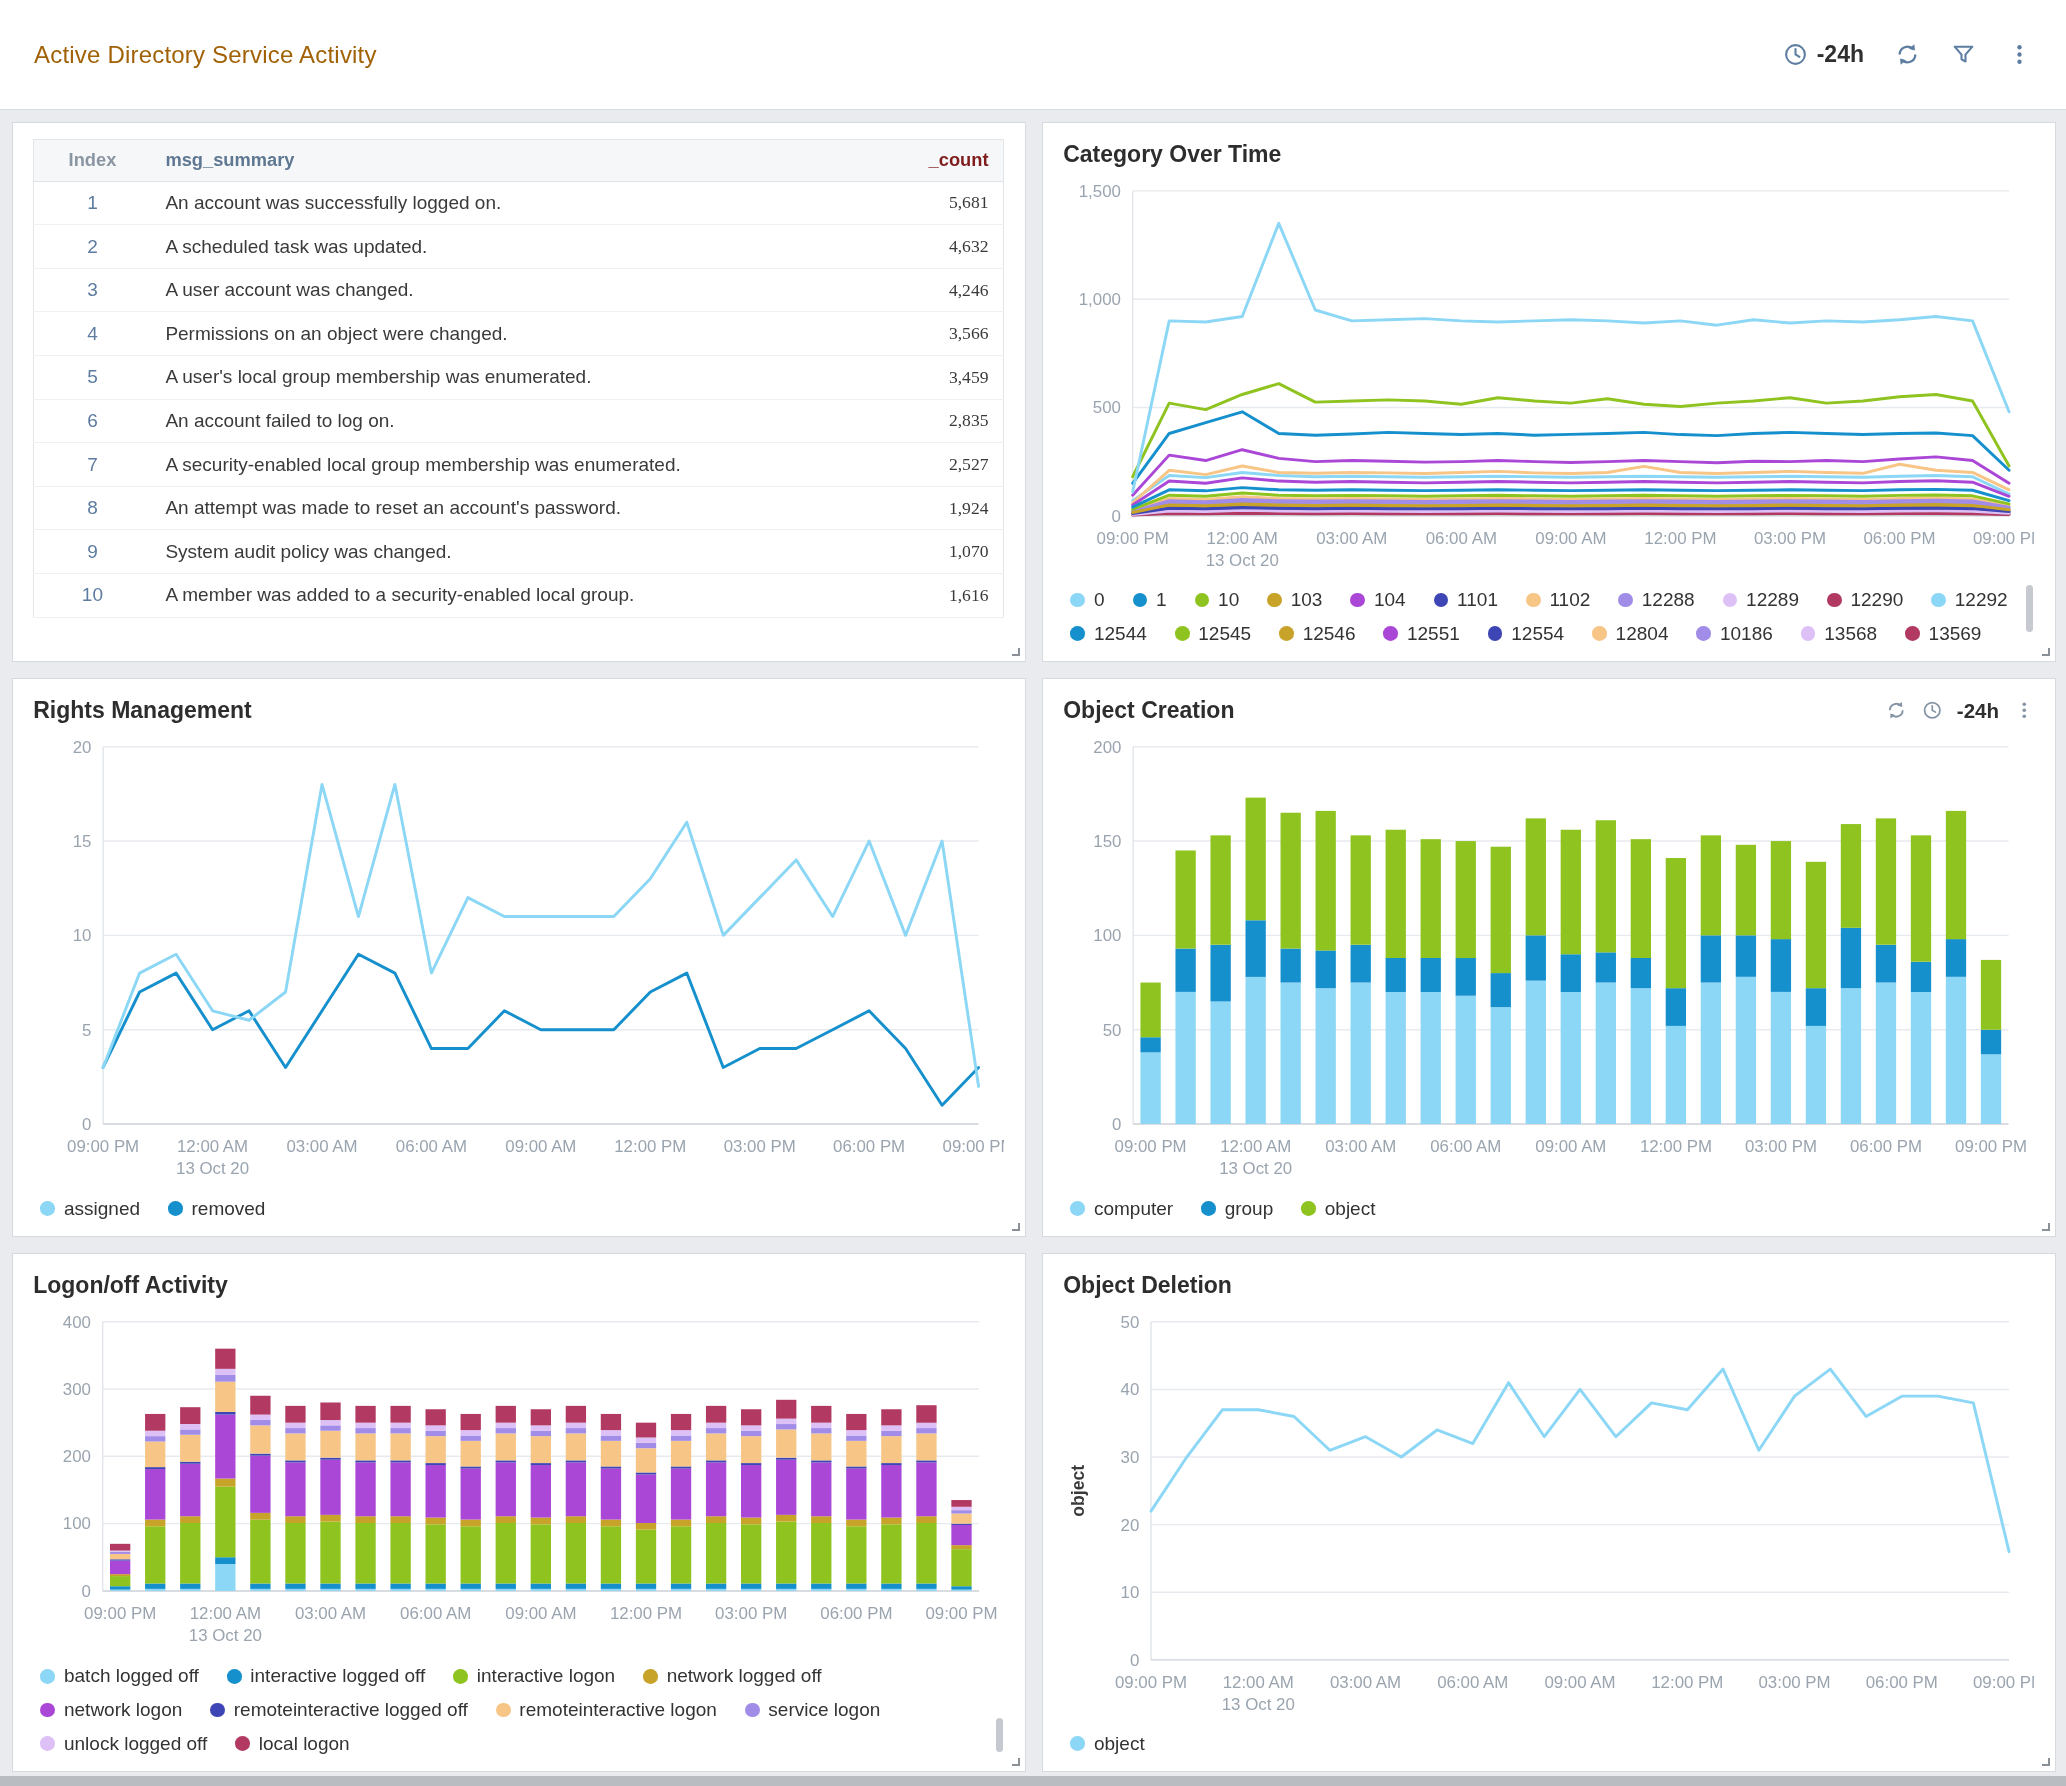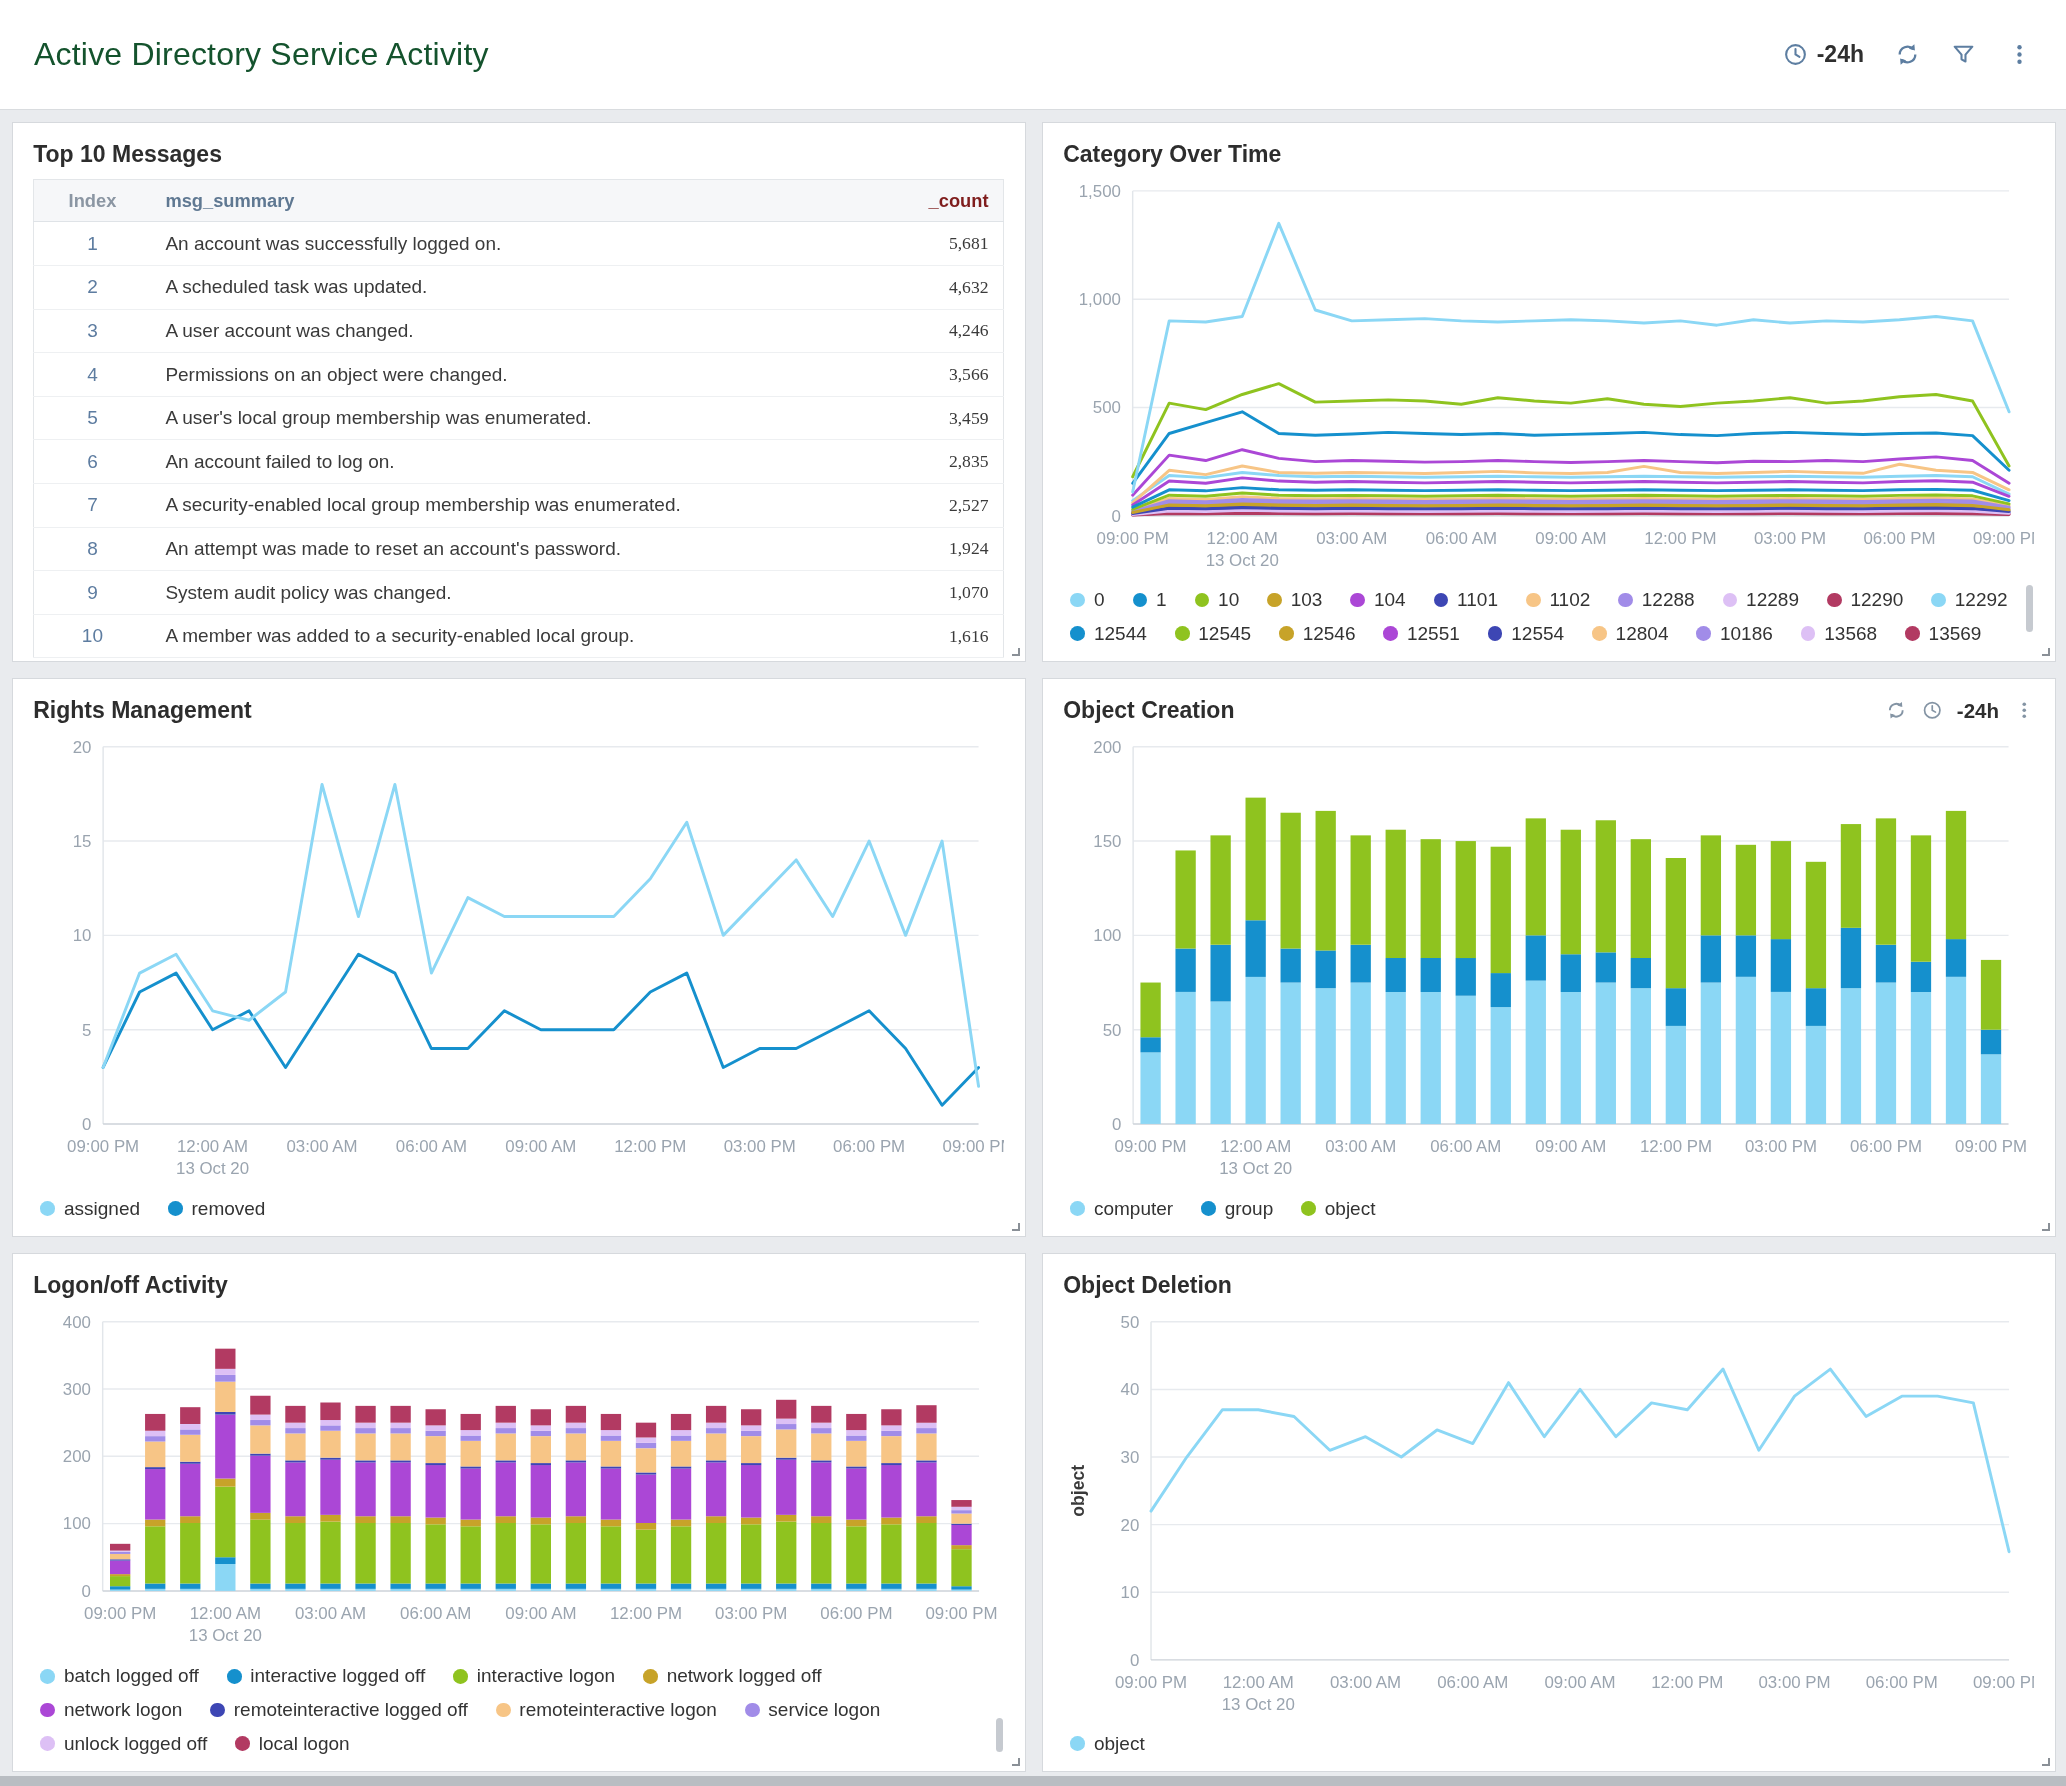--- a/index.html
+++ b/index.html
@@ -2,21 +2,21 @@
 <html style="font-size:11.7px"><head>
 <meta charset="utf-8">
 <style>
   *{box-sizing:border-box;margin:0;padding:0}
   html,body{width:2066px;height:1786px}
   body{background:#e9ebee;font-family:"Liberation Sans",sans-serif;position:relative;overflow:hidden}
   svg text{font-family:"Liberation Sans",sans-serif}
 
   
   .topbar{height:110px;background:#fff;border-bottom:0.7px solid #d9dcdf;display:flex;align-items:center;justify-content:space-between;padding:0 34px}
-  .topbar h1{font-size:32px;font-weight:400;color:#14532d;letter-spacing:0.2px}
+  .topbar h1{font-size:24px;font-weight:400;color:#a16207;letter-spacing:0.2px}
   .topbar-actions{display:flex;align-items:center;gap:31px;color:#5d7ea1}
   .tb-time{display:flex;align-items:center;gap:8.8px;color:#5d7ea1;cursor:pointer}
   .tb-time .tlabel{color:#2f2f2f;font-weight:700;font-size:23px}
   .icon34{width:25px;height:25px;color:#5d7ea1;cursor:pointer}
   .icon28{width:20.5px;height:20.5px;color:#8494a4;cursor:pointer}
 
   
   .grid{display:grid;grid-template-columns:1fr 1fr;grid-template-rows:540px 559px 519px;gap:16px;padding:11.7px}
   .panel{background:#fff;border:0.7px solid #d6d9dd;position:relative;display:flex;flex-direction:column;padding:16px 20.5px 11.7px}
   .panel-head{display:flex;justify-content:space-between;align-items:center;margin-bottom:8.8px;min-height:32px}
@@ -73,23 +73,20 @@
       <circle cx="12" cy="5" r="2.1" fill="currentColor"></circle>
         <circle cx="12" cy="12" r="2.1" fill="currentColor"></circle>
         <circle cx="12" cy="19" r="2.1" fill="currentColor"></circle>
     </svg>
   </div>
 </header>
 
 <main class="grid">
 
   <section class="panel">
-    <div class="panel-head">
-      <h2>Top 10 Messages</h2>
-    </div>
     <div class="tblwrap">
       <table class="tbl">
         <thead>
           <tr>
             <th class="idx">Index</th>
             <th class="sum">msg_summary</th>
             <th class="cnt">_count</th>
           </tr>
         </thead>
         <tbody>

